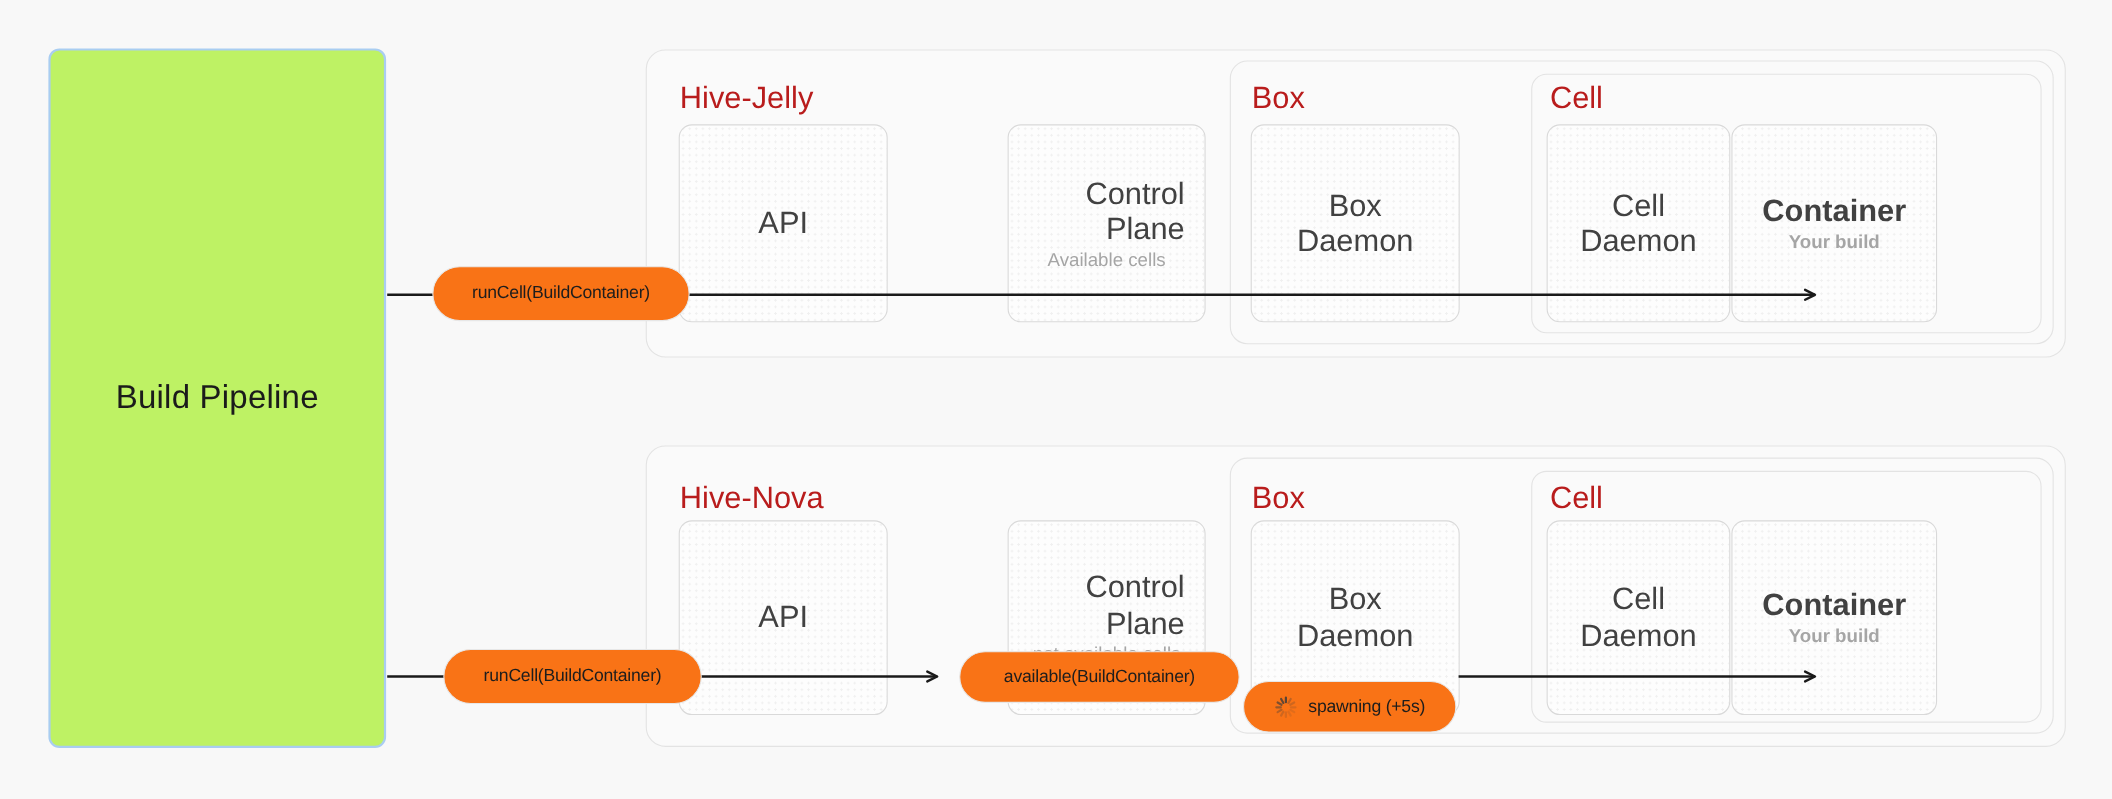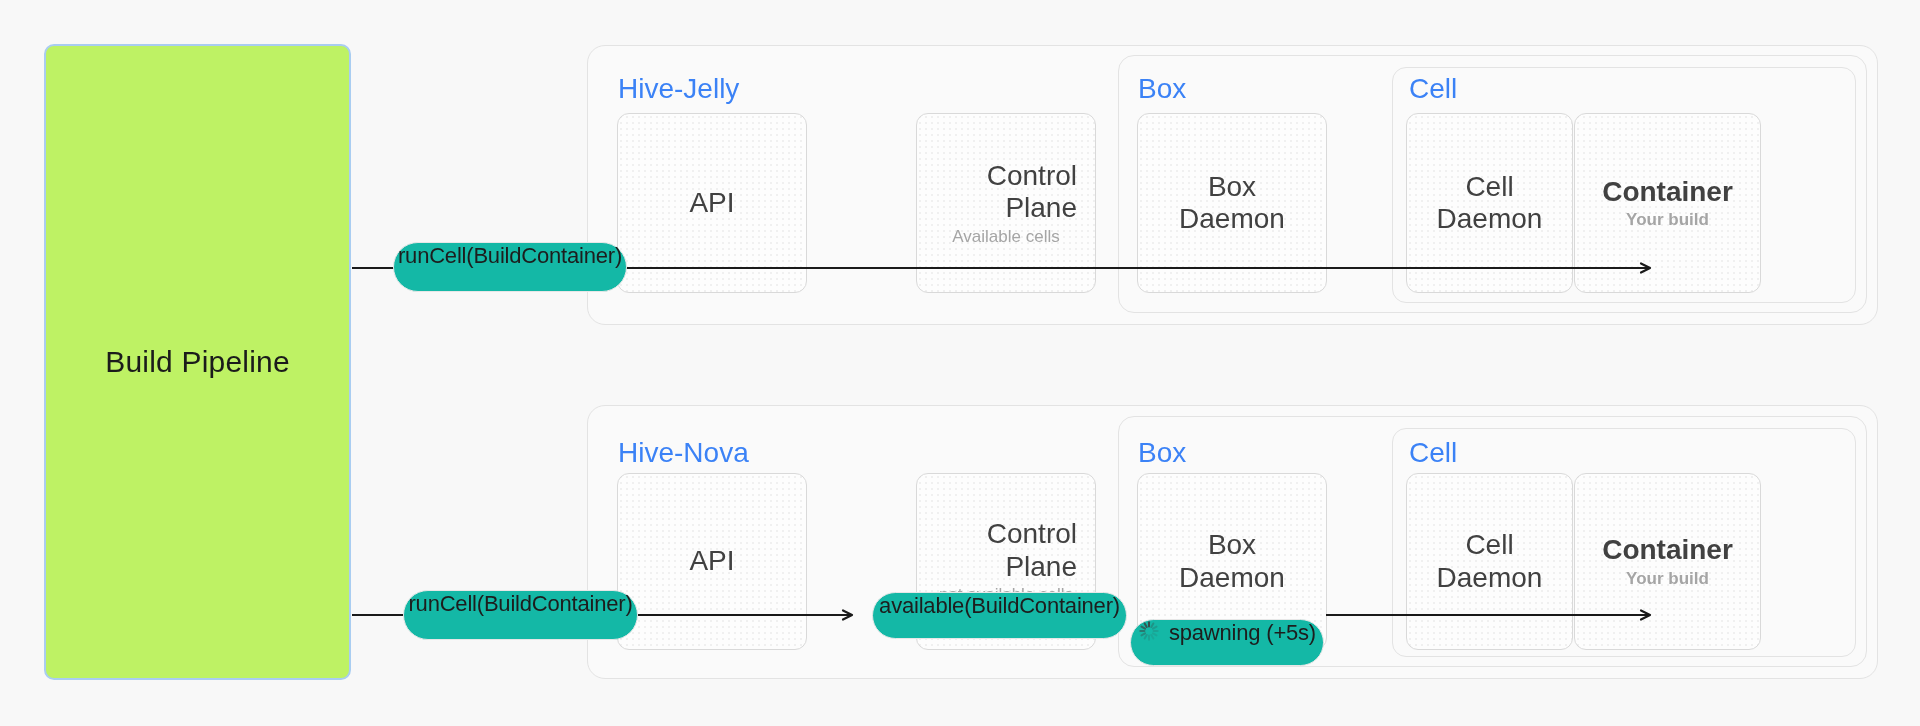--- a/index.html
+++ b/index.html
@@ -34,21 +34,21 @@
   
   .grp {
     position: absolute;
     background: #fafafa;
     border: 1.5px solid #e3e3e3;
     box-sizing: border-box;
     z-index: 1;
   }
   .grp-title {
     position: absolute;
-    font-size: 28px; color: #3b82f6; line-height: 1;
+    font-size: 28px; color: #b91c1c; line-height: 1;
     white-space: nowrap;
   }
   .g-hive-top  { left: 587px; top: 45px;  width: 1291px; height: 280px; border-radius: 18px; }
   .g-box-top   { left: 1118px; top: 55px; width: 749px;  height: 258px; border-radius: 16px; }
   .g-cell-top  { left: 1392px; top: 67px; width: 464px;  height: 236px; border-radius: 14px; }
   .g-hive-bot  { left: 587px; top: 405px; width: 1291px; height: 274px; border-radius: 18px; }
   .g-box-bot   { left: 1118px; top: 416px; width: 749px; height: 251px; border-radius: 16px; }
   .g-cell-bot  { left: 1392px; top: 428px; width: 464px; height: 229px; border-radius: 14px; }
 
   .t-hive-top { left: 30px; top: 29px; }
@@ -88,26 +88,26 @@
 
   
   .arrows {
     position: absolute; left: 0; top: 0;
     z-index: 5; pointer-events: none;
   }
 
   
   .pill {
     position: absolute;
-    background: #14b8a6;
+    background: #f97316;
     border: 1.5px solid #e7e7e7;
     border-radius: 999px;
-    display: flex; align-items: flex-start; justify-content: center;
+    display: flex; align-items: center; justify-content: center;
     gap: 9px;
-    font-size: 22px; color: #1d1d1d;
+    font-size: 16px; color: #1d1d1d;
     white-space: nowrap;
     box-sizing: border-box;
     z-index: 6;
     letter-spacing: -0.2px;
   }
   .pill-run-top { left: 393px; top: 242px; width: 234px; height: 50px; }
   .pill-run-bot { left: 403px; top: 590px; width: 235px; height: 50px; }
   .pill-spawn   { left: 872px; top: 592px; width: 255px; height: 47px; }
   .pill-spin    { left: 1130px; top: 619px; width: 194px; height: 47px; }
   .spinner { flex: 0 0 auto; }

